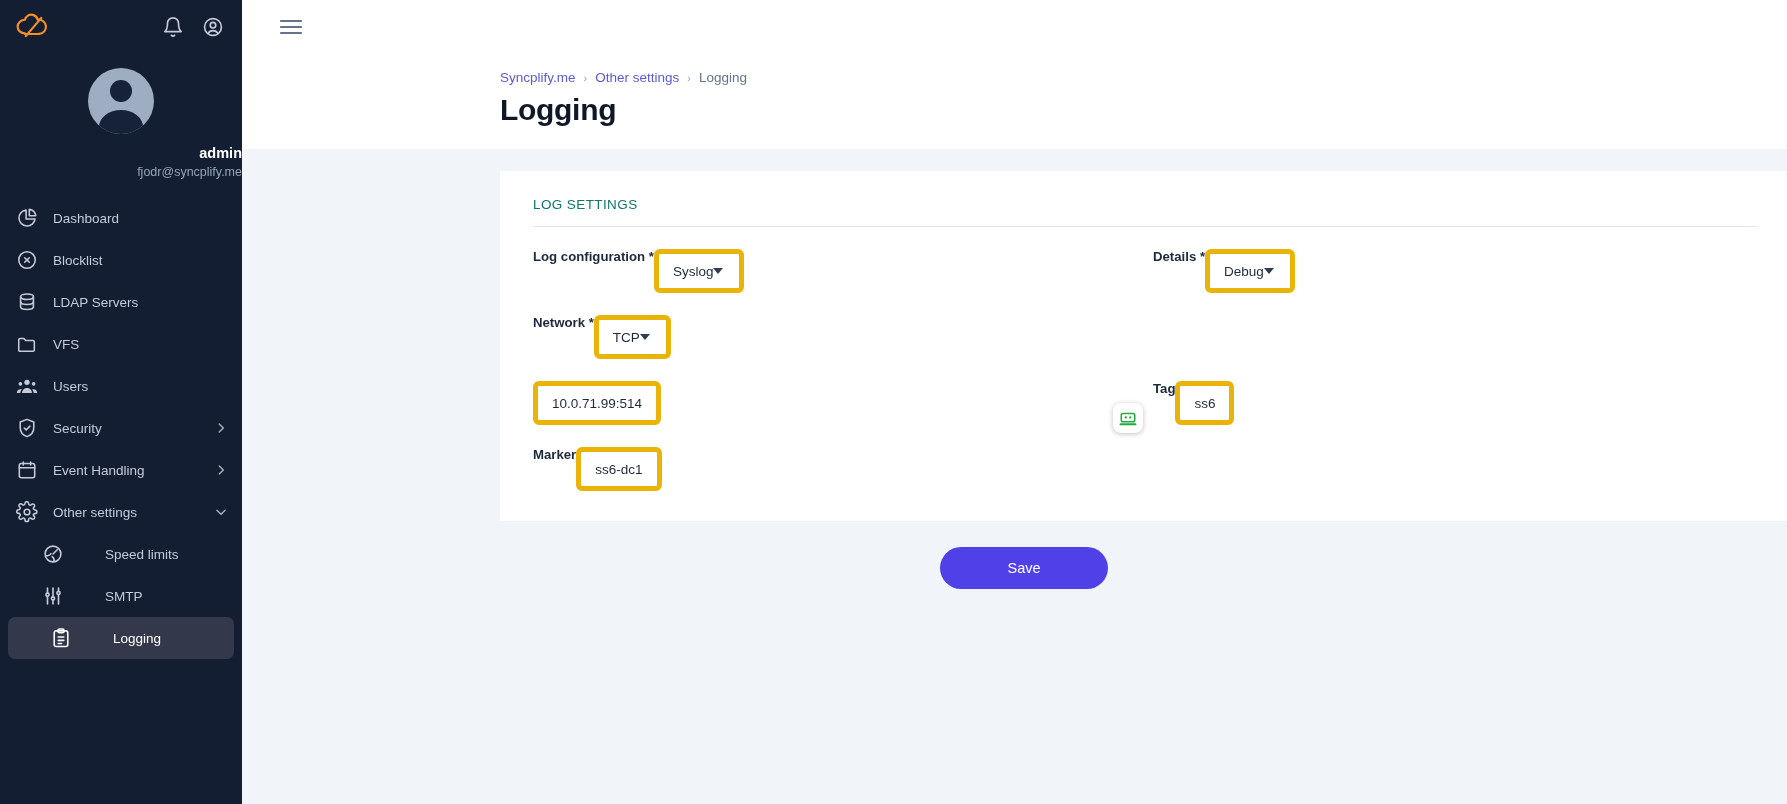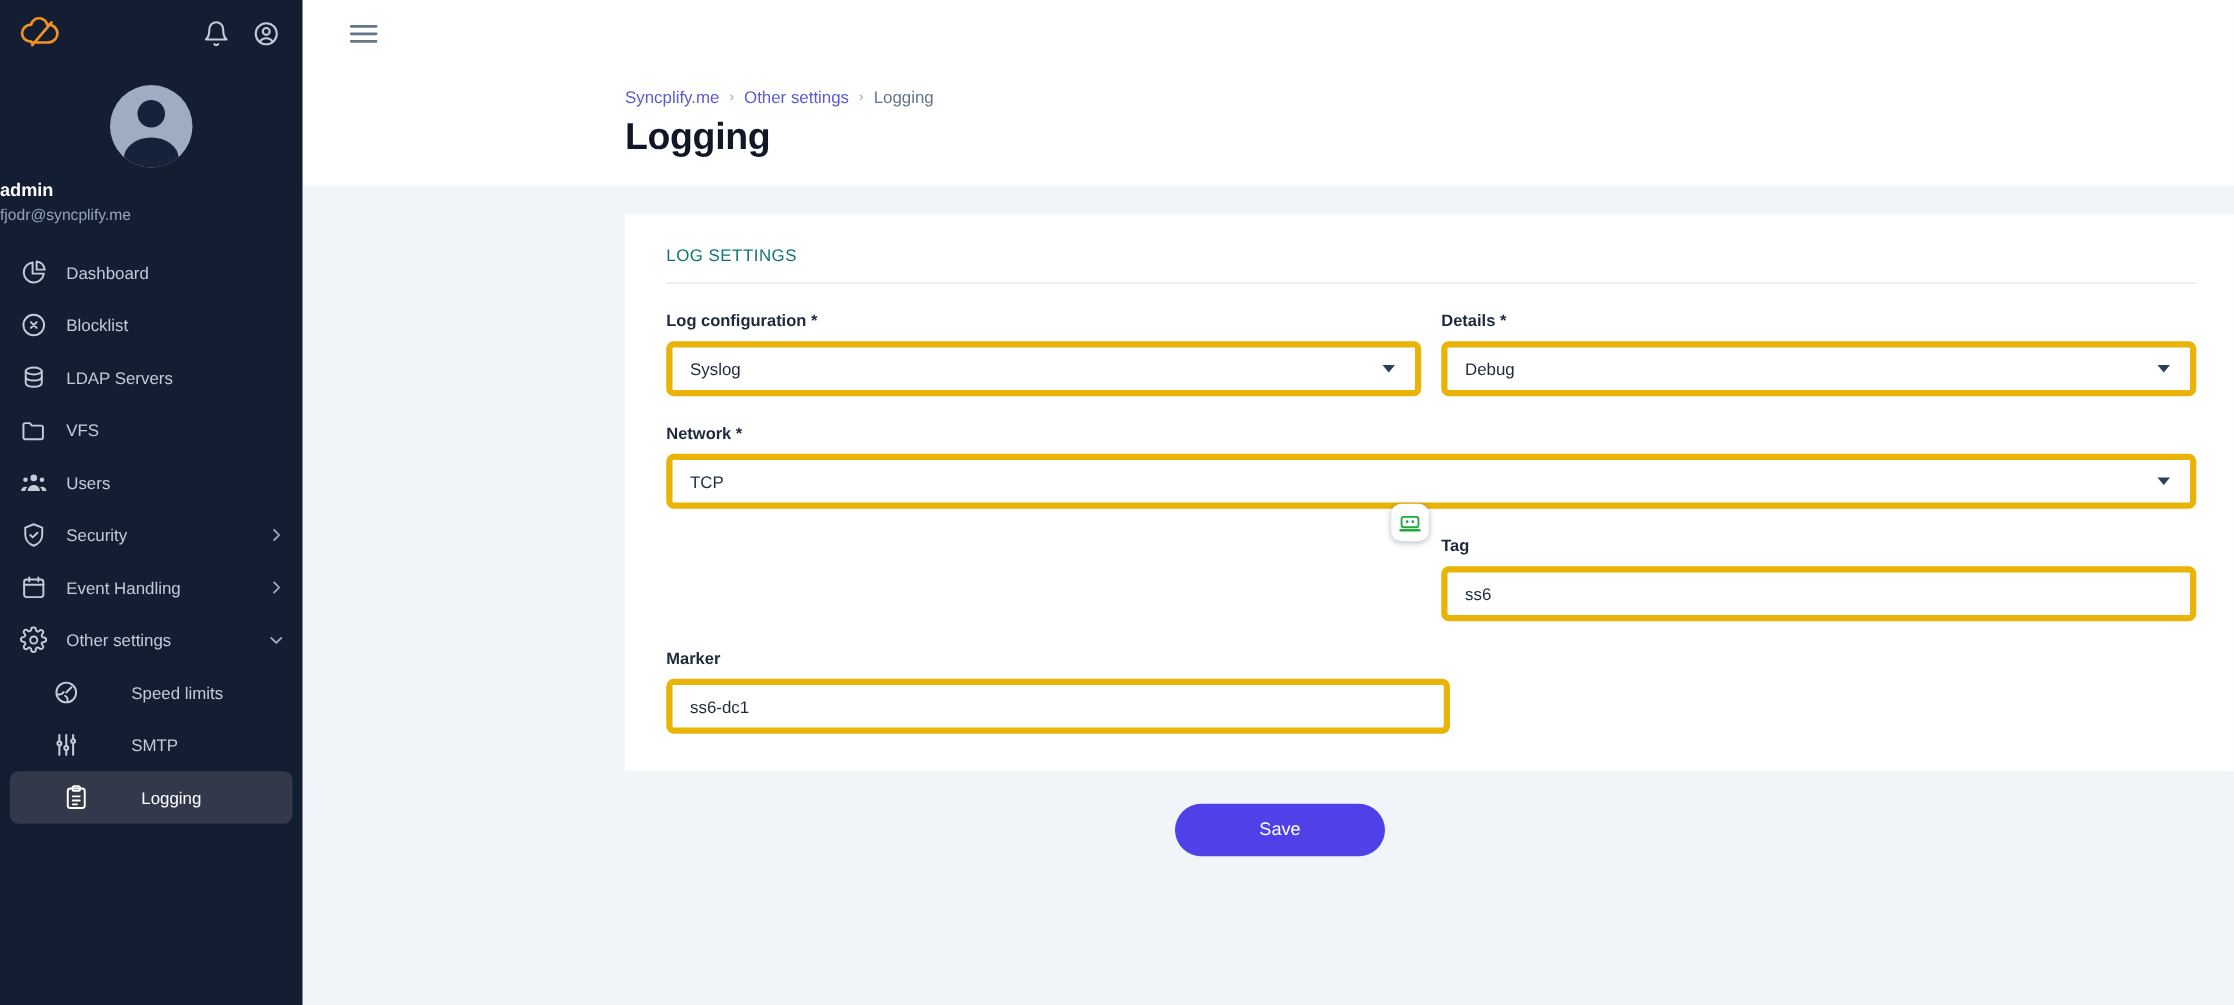--- a/index.html
+++ b/index.html
@@ -22,21 +22,21 @@
   .sb-top {
     height: 54px;
     display: flex; align-items: center;
     padding: 0 18px 0 14px;
     justify-content: space-between;
   }
   .logo { width: 40px; height: 30px; display: block; }
   .sb-top-icons { display: flex; align-items: center; gap: 18px; }
   .sb-ic { width: 22px; height: 22px; display: block; color: #c3cbd9; }
 
-  .profile { text-align: left; padding-top: 14px; }
+  .profile { text-align: right; padding-top: 14px; }
   .avatar-big {
     width: 66px; height: 66px; border-radius: 50%;
     background: #9fadc2; margin: 0 auto;
     position: relative; overflow: hidden;
   }
   .avatar-big::before {
     content: ""; position: absolute;
     width: 22px; height: 22px; border-radius: 50%;
     background: #16213a; left: 22px; top: 12px;
   }
@@ -98,21 +98,21 @@
     width: 1290px;
     padding: 26px 33px 30px 33px;
     position: relative;
   }
   .card-title {
     font-size: 13.5px; color: #0f766e; letter-spacing: .4px;
     padding-bottom: 14px; border-bottom: 1px solid #e2e8f0;
   }
 
   .row { display: flex; gap: 16px; margin-top: 22px; }
-  .fld { display: flex; flex-direction: column; }
+  .fld { display: flex; }
   .fld.half { width: 627px; }
   .fld.full { width: 100%; }
   .fld-label {
     font-size: 13.2px; font-weight: bold; color: #1e293b; margin-bottom: 9px;
   }
   .ctrl {
     height: 44px; border: 5px solid #eab308; border-radius: 6px;
     background: #ffffff; display: flex; align-items: center;
     padding: 0 14px; font-size: 13.5px; color: #1e293b;
     cursor: text;
@@ -381,20 +381,23 @@
             <label class="fld-label">Network *</label>
             <div class="ctrl select">
               <span>TCP</span>
               <span class="caret"></span>
             </div>
           </div>
         </div>
 
         <div class="row">
           <div class="fld half">
+            <div class="ctrl">
+              <span>10.0.71.99:514</span>
+            </div>
           </div>
           <div class="fld half">
             <label class="fld-label">Tag</label>
             <div class="ctrl">
               <span>ss6</span>
             </div>
           </div>
         </div>
 
         <div class="row">

